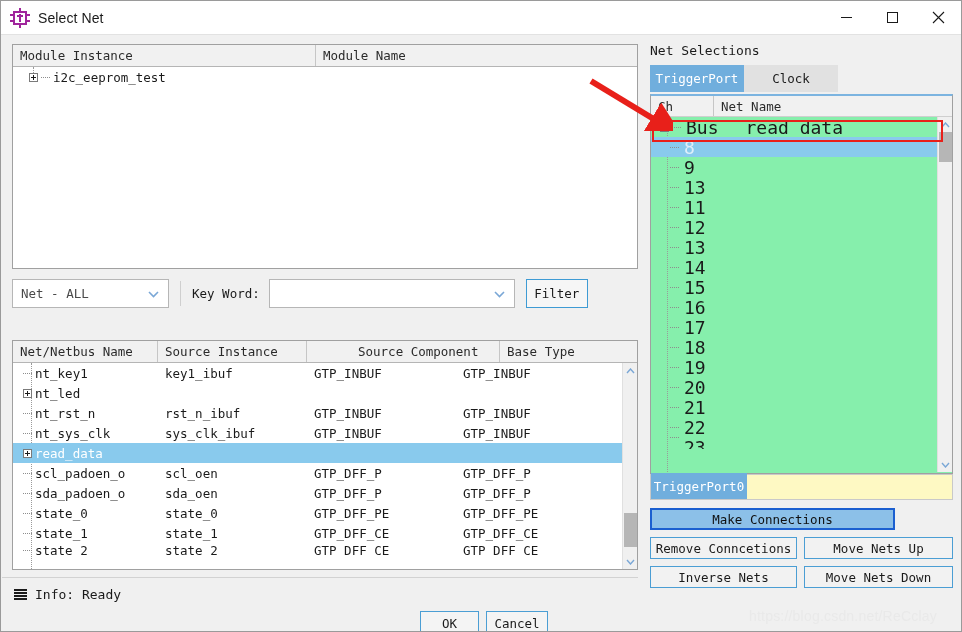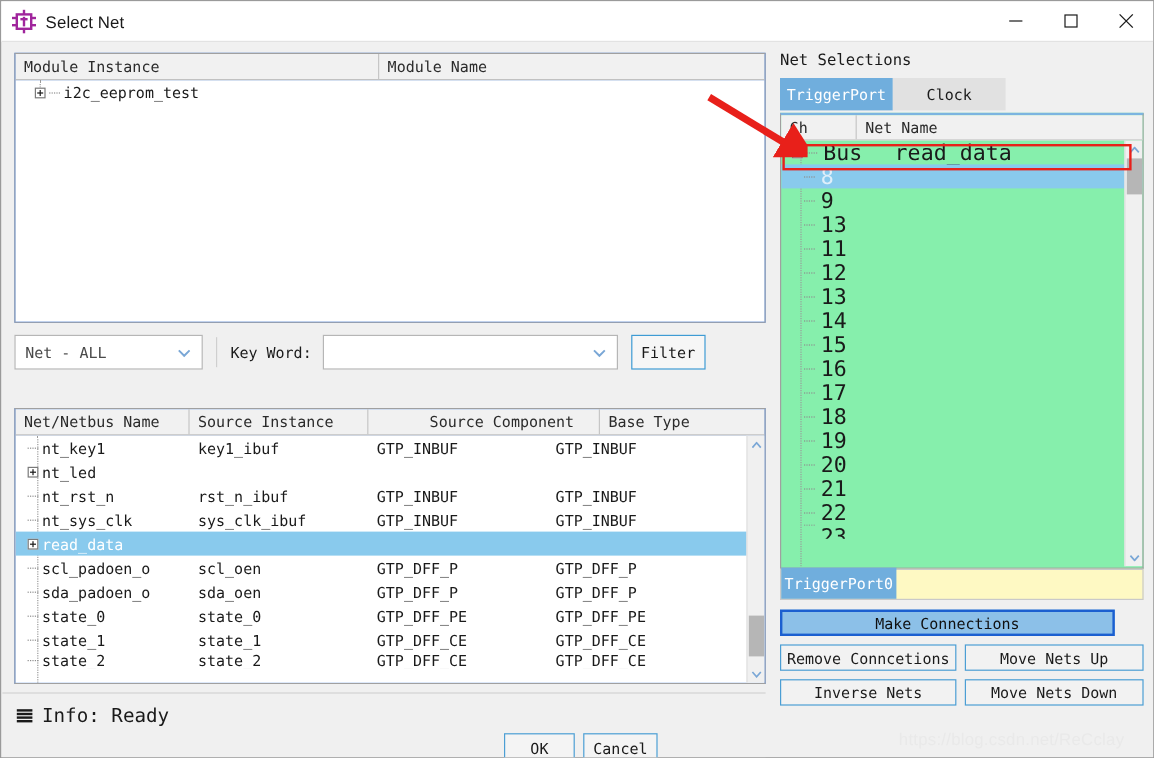--- a/index.html
+++ b/index.html
@@ -250,21 +250,21 @@
   #tp-chip {
     width: 96px; height: 26px;
     background: #70aedd; color: #ffffff;
     display: flex; align-items: center; justify-content: center;
     font-size: 12.5px;
   }
 
   
   #make-conn {
     position: absolute; left: 649px; top: 507px;
-    width: 279px; height: 22px;
+    width: 245px; height: 22px;
     background: #8cc0e8; border: 2px solid #1b5fd0;
     display: flex; align-items: center; justify-content: center;
     font-size: 12.5px; color: #101010;
   }
   .rbtn {
     position: absolute; height: 22px;
     background: #f2f2f2; border: 1px solid #4b9ed4;
     display: flex; align-items: center; justify-content: center;
     font-size: 12.5px; color: #1a1a1a;
   }
@@ -276,21 +276,21 @@
   
   #bottombar {
     position: absolute; left: 1px; top: 576px;
     width: 636px; height: 54px;
     background: #f0f0f0;
     border-top: 1px solid #d2d2d2;
   }
   #info-line {
     position: absolute; left: 12px; top: 9px;
     display: flex; align-items: center;
-    font-size: 16px; color: #1a1a1a;
+    font-size: 13px; color: #1a1a1a;
   }
   #info-icon {
     width: 13px; height: 11px; margin-right: 8px;
     display: flex; flex-direction: column; justify-content: space-between;
   }
   #info-icon i { display:block; height: 2px; background: #1a1a1a; }
   .dlgbtn {
     position: absolute; top: 33px; height: 25px;
     background: #f4f4f4; border: 1px solid #4b9ed4;
     display: flex; align-items: center; justify-content: center;

